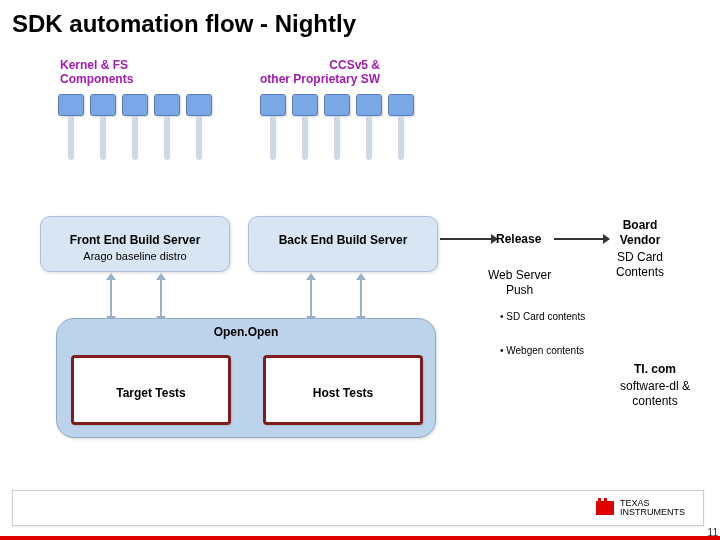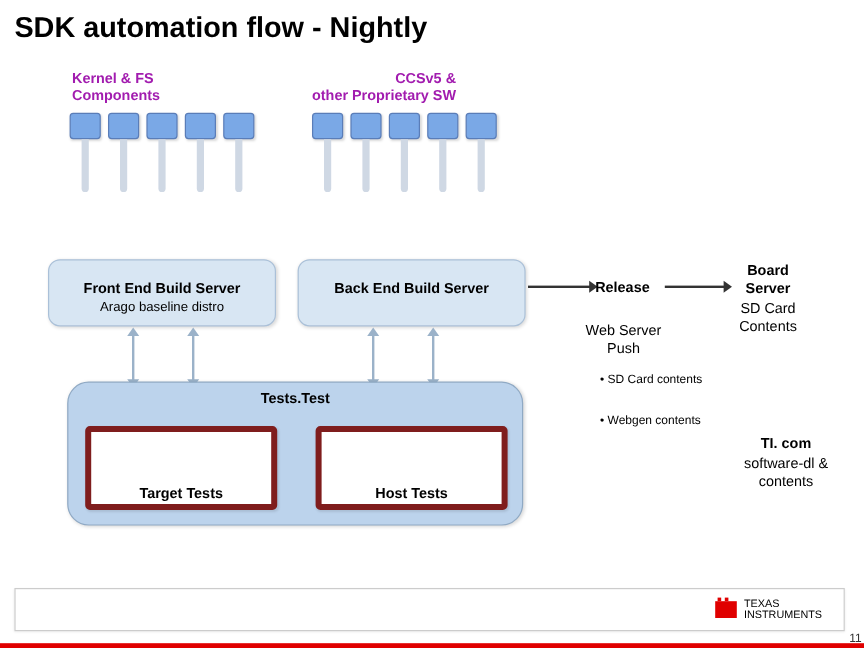--- a/index.html
+++ b/index.html
@@ -86,24 +86,24 @@
     left: 50%;
     transform: translateX(-50%);
     font-size: 12px;
     font-weight: bold;
   }
   .test-box {
     position: absolute;
     width: 160px;
     height: 70px;
     background: #fff;
-    border: 5px solid #7f1d1d;
+    border: 3px solid #7f1d1d;
     border-radius: 4px;
     text-align: center;
-    padding-top: 44px;
+    padding-top: 28px;
     font-size: 12px;
     font-weight: bold;
     box-shadow: 1px 1px 2px rgba(0,0,0,0.1);
   }
   
   .rnode {
     position: absolute;
     font-size: 12px;
     text-align: center;
     line-height: 1.25;
@@ -260,37 +260,37 @@
 <div class="server" style="top:216px;left:248px;">
   <div class="h1">Back End Build Server</div>
 </div>
 
 <div class="conn dbl-arrow-v" style="left:110px;top:278px;height:40px;"></div>
 <div class="conn dbl-arrow-v" style="left:160px;top:278px;height:40px;"></div>
 <div class="conn dbl-arrow-v" style="left:310px;top:278px;height:40px;"></div>
 <div class="conn dbl-arrow-v" style="left:360px;top:278px;height:40px;"></div>
 
 <div class="opentest">
-  <div class="opentest-label">Tests.Test</div>
+  <div class="opentest-label">Open.Open</div>
   <div class="test-box" style="left:14px;top:36px;">Target Tests</div>
   <div class="test-box" style="left:206px;top:36px;">Host Tests</div>
 </div>
 
 <div class="conn arrow-h" style="left:440px;top:238px;width:52px;"></div>
 <div class="conn arrow-h" style="left:554px;top:238px;width:50px;"></div>
 
 <div class="rnode" style="left:496px;top:232px;">
   <div class="bold">Release</div>
 </div>
 <div class="rnode" style="left:488px;top:268px;white-space:pre;">Web Server
 Push</div>
 
 <div class="rnode" style="left:616px;top:218px;">
   <div class="bold" style="white-space:pre;">Board
-Server</div>
+Vendor</div>
   <div style="white-space:pre;margin-top:2px;">SD Card
 Contents</div>
 </div>
 
 <div class="bullet-block" style="left:500px;top:310px;">
   <div>SD Card contents</div>
 </div>
 <div class="bullet-block" style="left:500px;top:344px;">
   <div>Webgen contents</div>
 </div>

